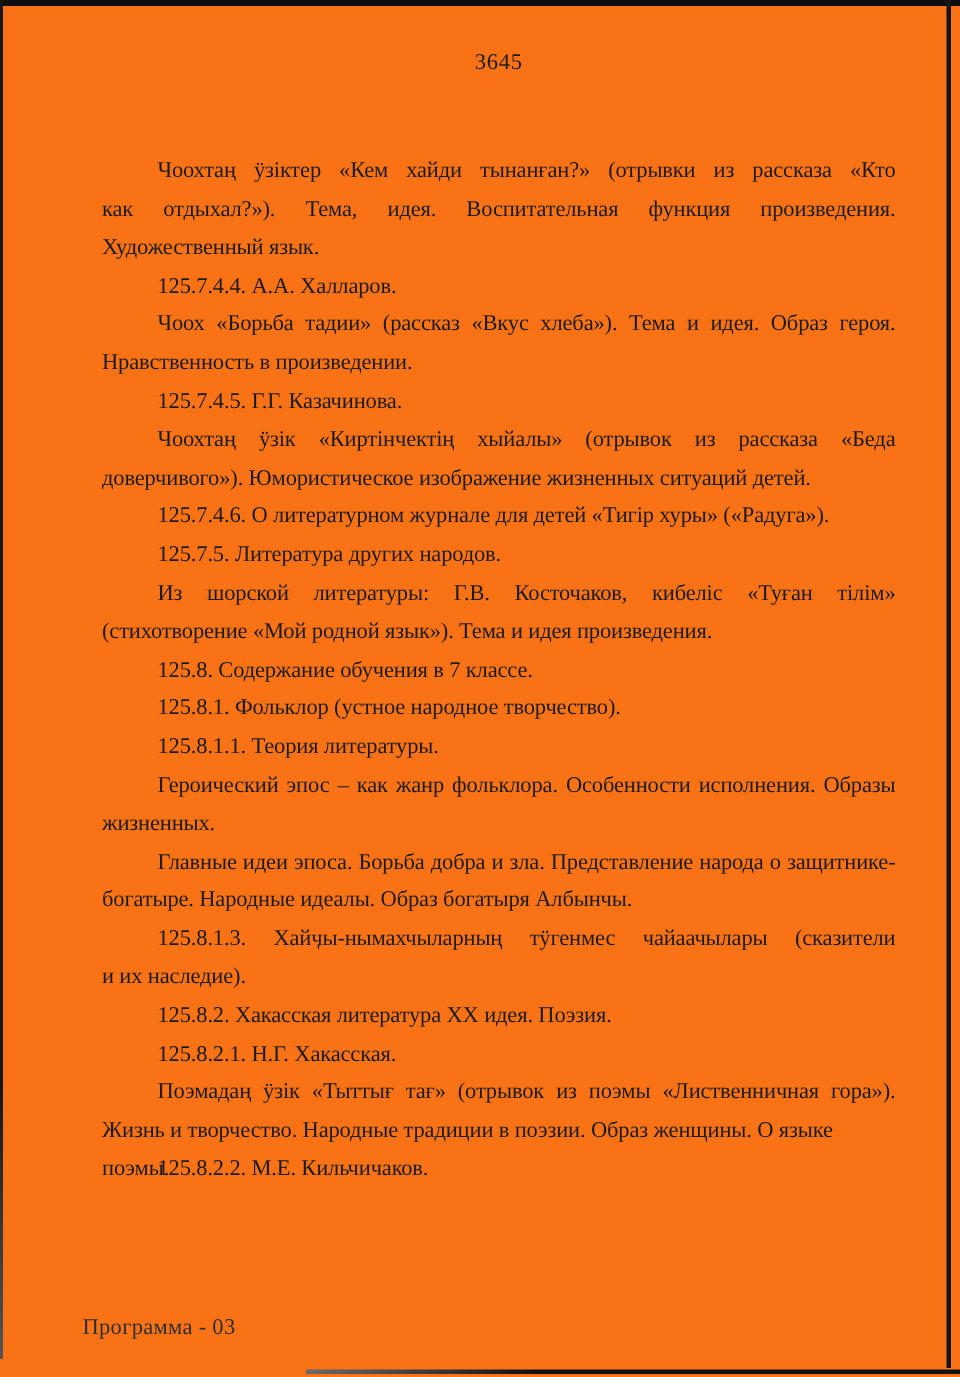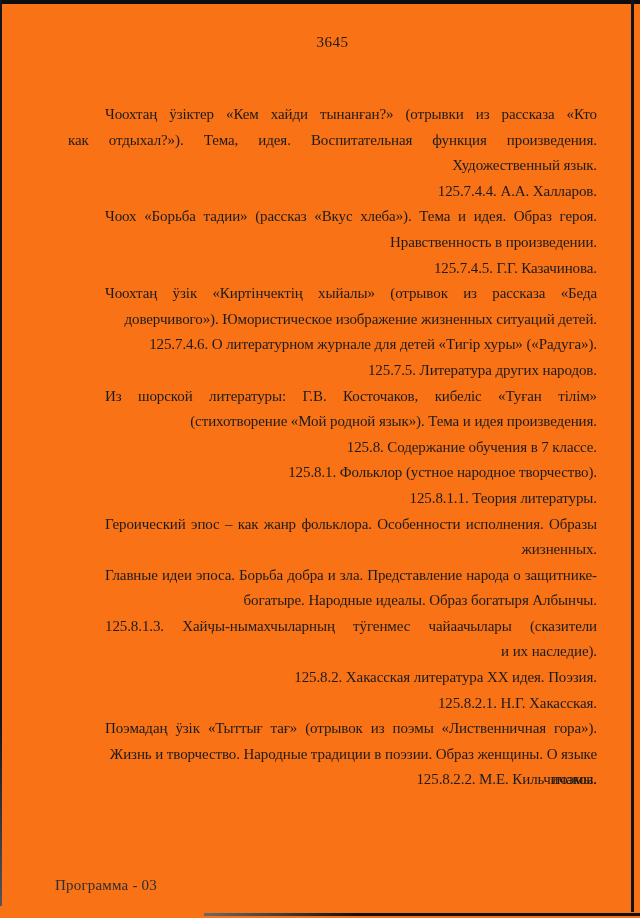--- a/index.html
+++ b/index.html
@@ -39,21 +39,21 @@
     top: 62px;
     width: 529px;
     font-size: 15px;
     line-height: 25.6px;
     letter-spacing: -0.1px;
     margin-top: 40px;
   }
   .para { margin: 0; }
   .line {
     height: 25.6px;
-    text-align: right;
+    text-align: left;
     white-space: normal;
   }
   .line.fill { text-align: justify; text-align-last: justify; }
   .line.first { text-indent: 37px; }
   .footer {
     position: absolute;
     left: 55px;
     top: 877px;
     font-size: 15px;
     color: #2e2e2e;

